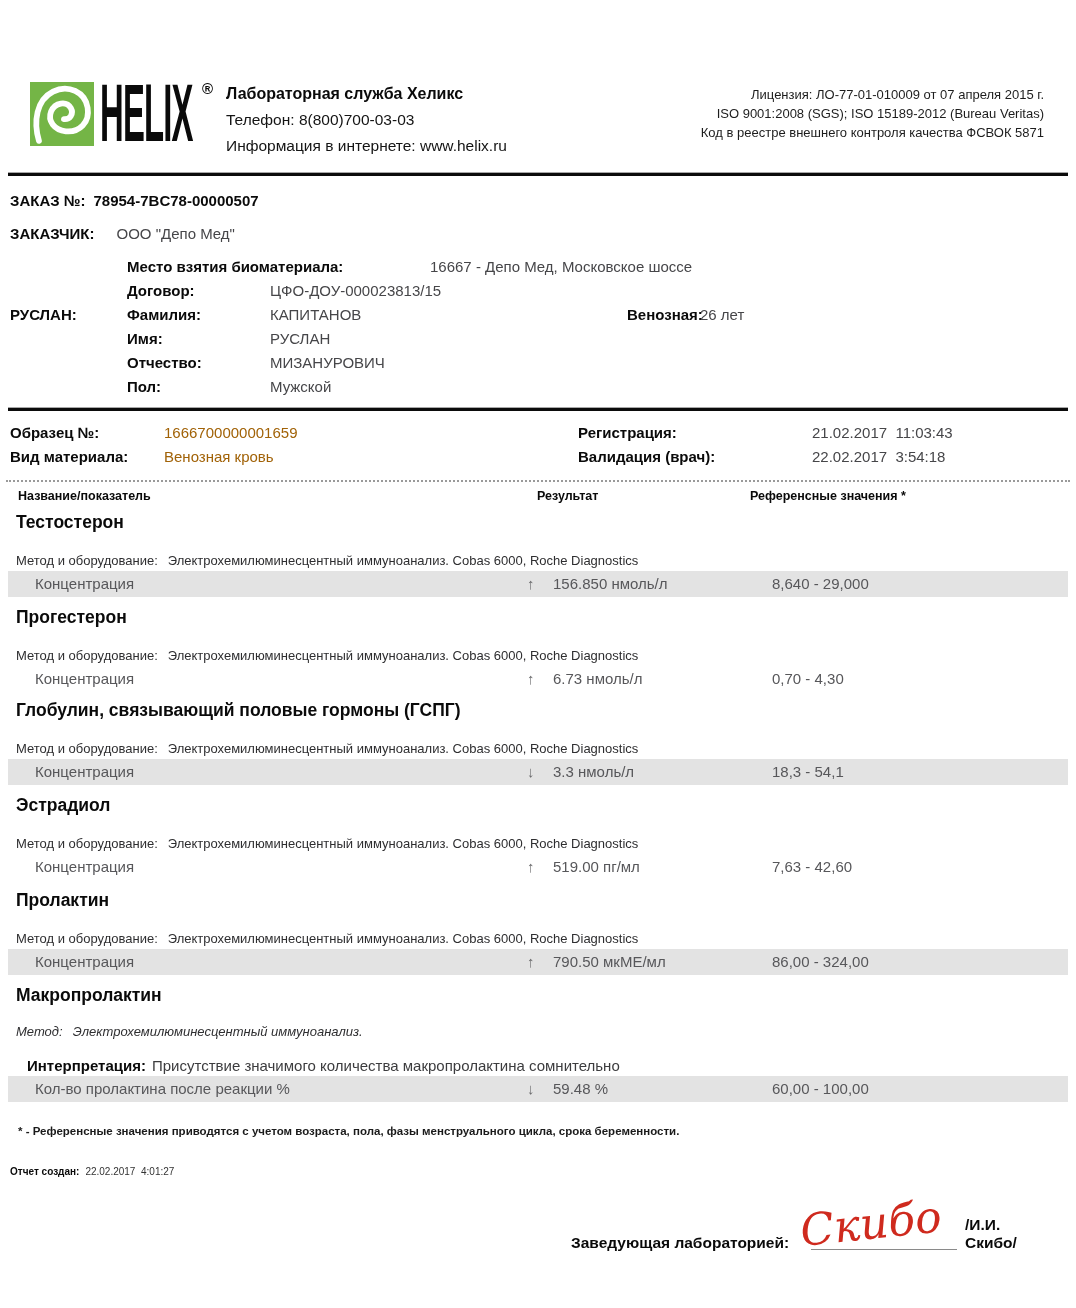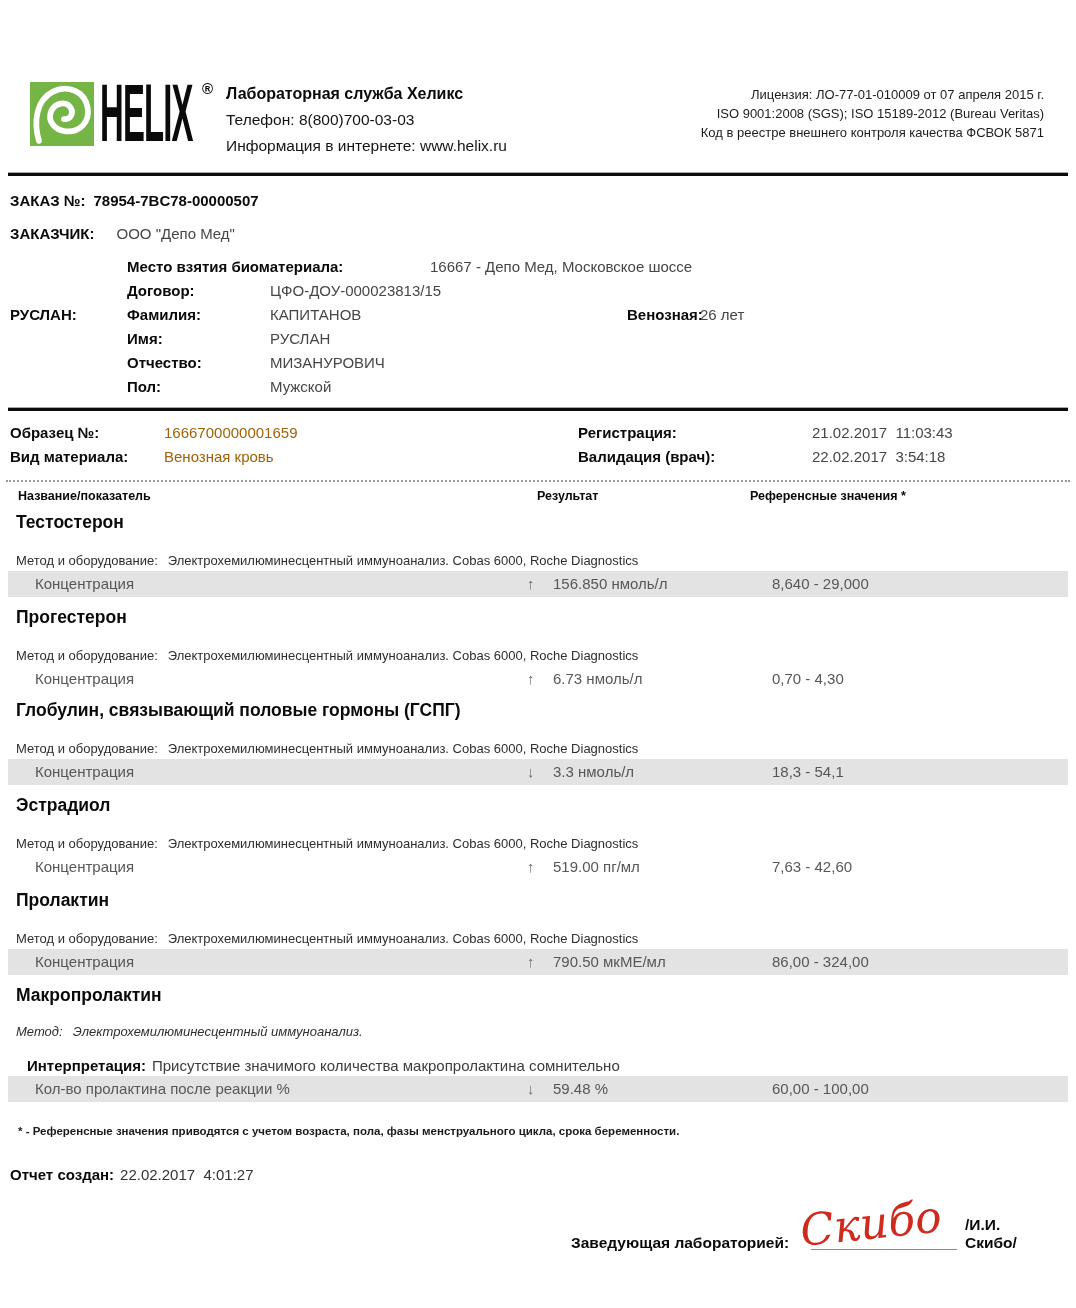--- a/index.html
+++ b/index.html
@@ -63,21 +63,21 @@
   .rr-flag{position:absolute;left:519px;top:4px;color:#6e6e70;}
   .rr-value{position:absolute;left:545px;top:4px;white-space:pre;}
   .rr-ref{position:absolute;left:764px;top:4px;}
   .interp{position:absolute;left:27px;top:72px;font-size:15px;color:#3c3c3e;}
   .interp .i-lbl{font-weight:bold;color:#0a0a0a;margin-right:6px;}
   .sec5 .sec-method{top:39px;font-style:italic;}
   .sec5 .sec-row{top:91px;}
 
   
   .footnote{position:absolute;top:1101px;left:18px;font-size:11.5px;font-weight:bold;color:#1a1a1a;}
-  .created{position:absolute;top:1142px;left:10px;font-size:15px;}
+  .created{position:absolute;top:1142px;left:10px;font-size:10px;}
   .created .c-lbl{font-weight:bold;color:#0a0a0a;}
   .created .c-val{margin-left:6px;color:#333;white-space:pre;}
 
   .signature{position:absolute;top:1170px;left:571px;width:475px;height:66px;}
   .sig-label{position:absolute;left:0;bottom:8px;font-size:15.5px;font-weight:bold;color:#0a0a0a;}
   .sig-line{position:absolute;left:240px;bottom:10px;width:146px;border-bottom:1px solid #8a8a8a;}
   .sig-script{position:absolute;left:232px;bottom:4px;font-family:"DejaVu Serif","Liberation Serif",serif;
               font-style:italic;font-size:44px;color:#cf2a1e;transform:rotate(-6deg);transform-origin:left bottom;
               white-space:nowrap;}
   .sig-name{position:absolute;left:394px;bottom:8px;font-size:15.5px;font-weight:bold;color:#0a0a0a;}

